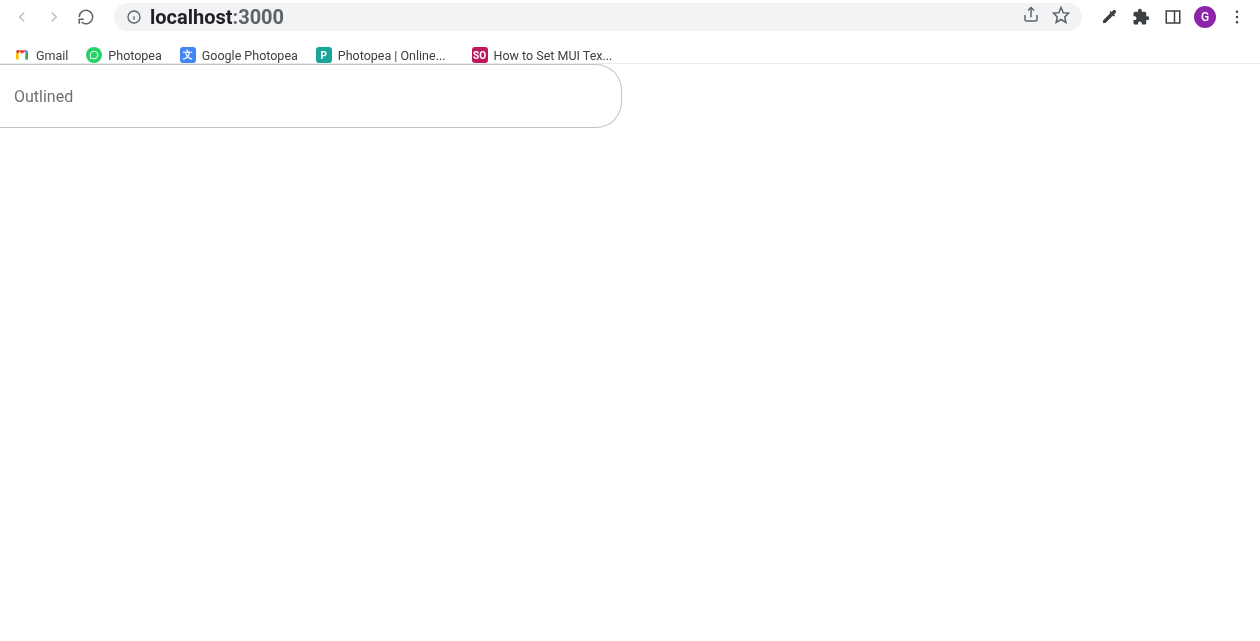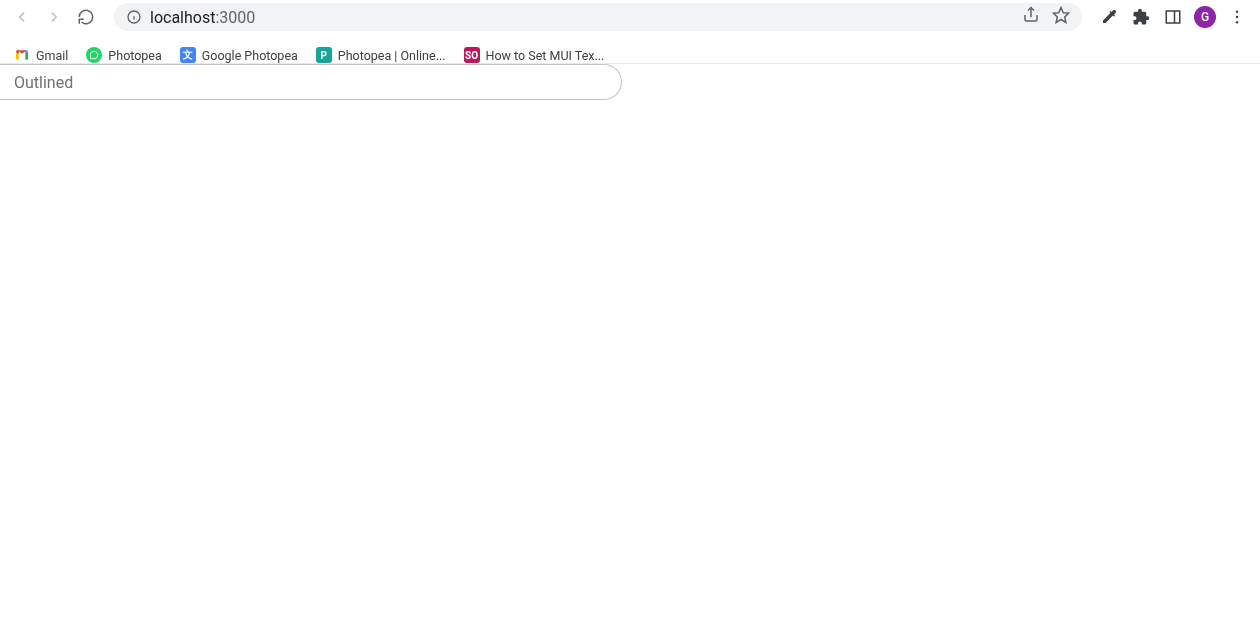--- a/index.html
+++ b/index.html
@@ -56,23 +56,24 @@
       display: flex;
       align-items: center;
       justify-content: center;
       color: #5f6368;
     }
     .info-icon svg {
       width: 16px;
       height: 16px;
     }
     .url-text {
-      font-size: 16px;
+      font-size: 20px;
       color: #202124;
       flex: 1;
+      font-weight: bold;
     }
     .url-host {
       color: #202124;
     }
     .url-port {
       color: #5f6368;
     }
     .addr-icons {
       display: flex;
       align-items: center;
@@ -139,32 +140,32 @@
       border-radius: 3px;
       font-size: 10px;
       font-weight: bold;
       color: #fff;
     }
     .bk-gmail { position: relative; }
     .bk-gmail svg { width: 16px; height: 16px; }
     .bk-whatsapp { background: #25d366; border-radius: 50%; }
     .bk-translate { background: #4285f4; }
     .bk-photopea { background: #18a497; }
-    .bk-so { background: #be185d; color: #fff; }
+    .bk-so { background: #be185d; color: #fff; margin-left: 8px; }
     .content {
       padding: 0;
     }
     .mui-field {
       margin: 0;
       width: 622px;
       position: relative;
     }
     .mui-input {
       width: 100%;
-      height: 36px;
+      height: 64px;
       border: 1px solid rgba(0,0,0,0.23);
       border-top-right-radius: 26px;
       border-bottom-right-radius: 26px;
       border-left: none;
       border-top-left-radius: 0;
       border-bottom-left-radius: 0;
       padding: 0 14px;
       font-size: 16px;
       color: rgba(0,0,0,0.6);
       font-family: Roboto, Arial, sans-serif;

